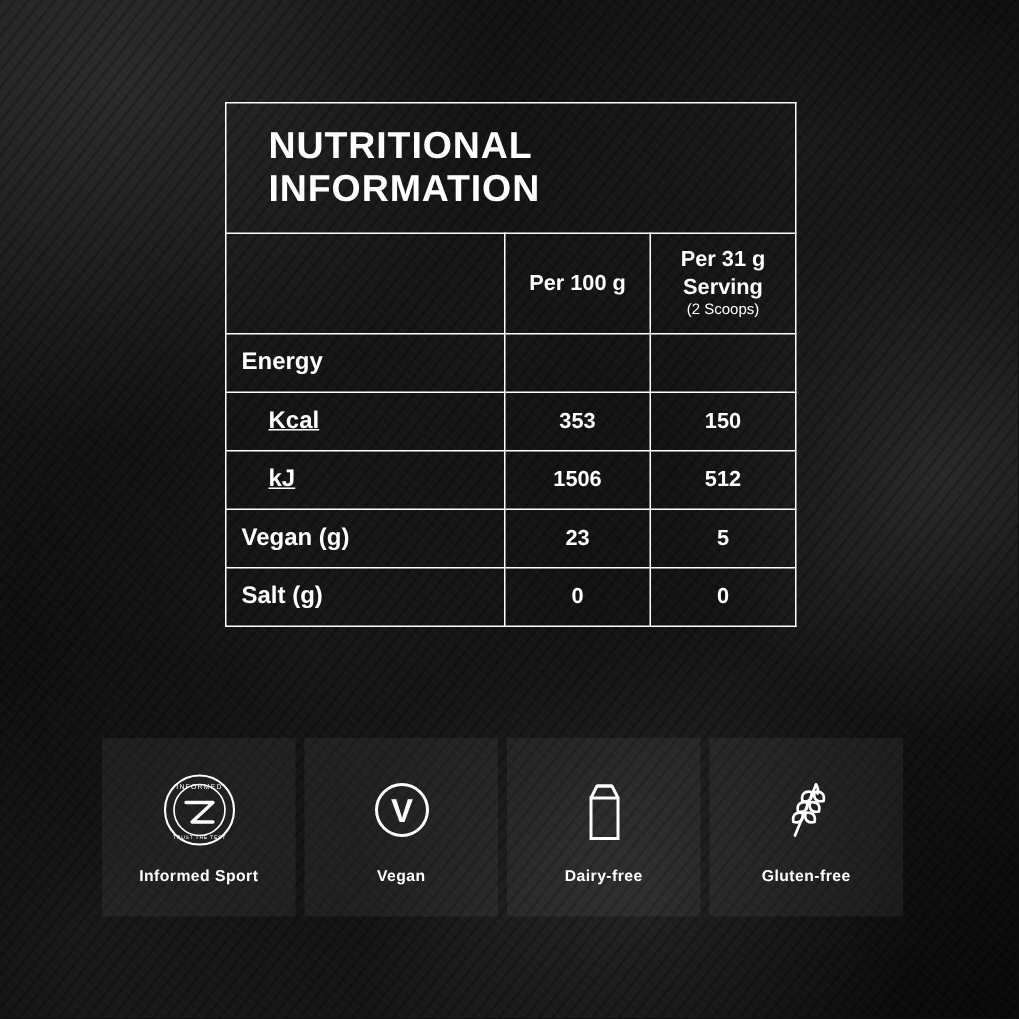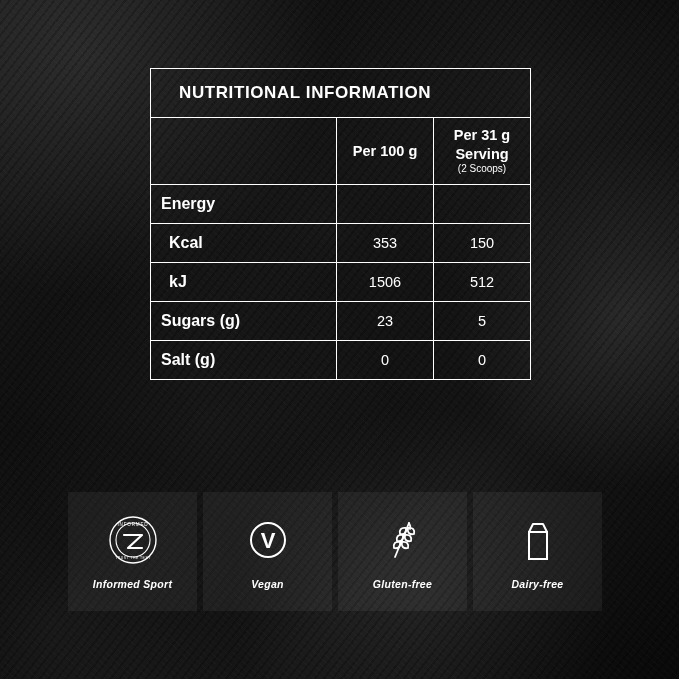--- a/index.html
+++ b/index.html
@@ -58,21 +58,21 @@
   table.nutrition {
     width: 100%;
     border-collapse: collapse;
     table-layout: fixed;
   }
   table.nutrition, table.nutrition td, table.nutrition th {
     border: 1px solid #ffffff;
   }
   .title-cell {
     padding: 14px 0 14px 28px;
-    font-size: 17px;
+    font-size: 25px;
     font-weight: bold;
     letter-spacing: 0.6px;
     text-align: left;
     border-bottom: 1px solid #ffffff;
     margin-left: 33px;
   }
   col.c1 { width: 186px; }
   col.c2 { width: 97px; }
   col.c3 { width: 97px; }
 
@@ -90,26 +90,28 @@
     display: block;
   }
   td.row-label {
     font-size: 16px;
     font-weight: bold;
     text-align: left;
     padding: 9px 0 9px 10px;
     height: 20px;
   }
   td.row-label.indent {
-    padding-left: 18px;
+    padding-left: 28px;
+    text-decoration: underline;
   }
   td.val {
     font-size: 14.5px;
     text-align: center;
     padding: 9px 4px;
+    font-weight: bold;
   }
 
   
   .badges {
     position: absolute;
     left: 68px;
     top: 492px;
     width: 543px;
     display: flex;
     gap: 6px;
@@ -128,21 +130,20 @@
     height: 52px;
     display: flex;
     align-items: center;
     justify-content: center;
   }
   .badge-label {
     font-size: 10.5px;
     font-weight: bold;
     letter-spacing: 0.3px;
     text-align: center;
-    font-style: italic;
   }
 </style>
 </head>
 <body>
 
 <div class="bg"></div>
 
 <div class="content">
 
   <div class="nutrition-panel">
@@ -174,21 +175,21 @@
           <td class="row-label indent">Kcal</td>
           <td class="val">353</td>
           <td class="val">150</td>
         </tr>
         <tr>
           <td class="row-label indent">kJ</td>
           <td class="val">1506</td>
           <td class="val">512</td>
         </tr>
         <tr>
-          <td class="row-label">Sugars (g)</td>
+          <td class="row-label">Vegan (g)</td>
           <td class="val">23</td>
           <td class="val">5</td>
         </tr>
         <tr>
           <td class="row-label">Salt (g)</td>
           <td class="val">0</td>
           <td class="val">0</td>
         </tr>
       </tbody>
     </table>
@@ -211,45 +212,45 @@
     </div>
 
     <div class="badge">
       <div class="badge-icon">
         <svg width="50" height="50" viewBox="0 0 50 50" aria-hidden="true">
           <circle cx="25" cy="25" r="17" fill="none" stroke="#ffffff" stroke-width="2"></circle>
           <text x="25" y="33" fill="#ffffff" font-size="22" font-weight="bold" font-family="Liberation Sans, sans-serif" text-anchor="middle">V</text>
         </svg>
       </div>
       <div class="badge-label">Vegan</div>
+    </div>
+
+    <div class="badge">
+      <div class="badge-icon">
+        <svg width="44" height="50" viewBox="0 0 44 50" aria-hidden="true">
+          <path d="M13 17 L31 17 L31 44 L13 44 Z" fill="none" stroke="#ffffff" stroke-width="2"></path>
+          <path d="M13 17 L17 9 L27 9 L31 17" fill="none" stroke="#ffffff" stroke-width="2" stroke-linejoin="round"></path>
+          <path d="M17 9 L27 9" fill="none" stroke="#ffffff" stroke-width="2"></path>
+        </svg>
+      </div>
+      <div class="badge-label">Dairy-free</div>
     </div>
 
     <div class="badge">
       <div class="badge-icon">
         <svg width="50" height="50" viewBox="0 0 50 50" aria-hidden="true">
           <g fill="none" stroke="#ffffff" stroke-width="1.8" stroke-linecap="round">
             <path d="M31 8 L17 42"></path>
             <path d="M30 13 C35 12 37 15 36 19 C32 20 29 18 30 13 Z"></path>
             <path d="M28 13 C23 12 21 15 22 19 C26 20 29 18 28 13 Z"></path>
             <path d="M27 20 C32 19 34 22 33 26 C29 27 26 25 27 20 Z"></path>
             <path d="M25 20 C20 19 18 22 19 26 C23 27 26 25 25 20 Z"></path>
             <path d="M24 27 C29 26 31 29 30 33 C26 34 23 32 24 27 Z"></path>
             <path d="M22 27 C17 26 15 29 16 33 C20 34 23 32 22 27 Z"></path>
             <path d="M31 8 C31 8 33 11 32 14"></path>
           </g>
         </svg>
       </div>
       <div class="badge-label">Gluten-free</div>
     </div>
 
-    <div class="badge">
-      <div class="badge-icon">
-        <svg width="44" height="50" viewBox="0 0 44 50" aria-hidden="true">
-          <path d="M13 17 L31 17 L31 44 L13 44 Z" fill="none" stroke="#ffffff" stroke-width="2"></path>
-          <path d="M13 17 L17 9 L27 9 L31 17" fill="none" stroke="#ffffff" stroke-width="2" stroke-linejoin="round"></path>
-          <path d="M17 9 L27 9" fill="none" stroke="#ffffff" stroke-width="2"></path>
-        </svg>
-      </div>
-      <div class="badge-label">Dairy-free</div>
-    </div>
-
   </div>
 </div>
 
 </body></html>

